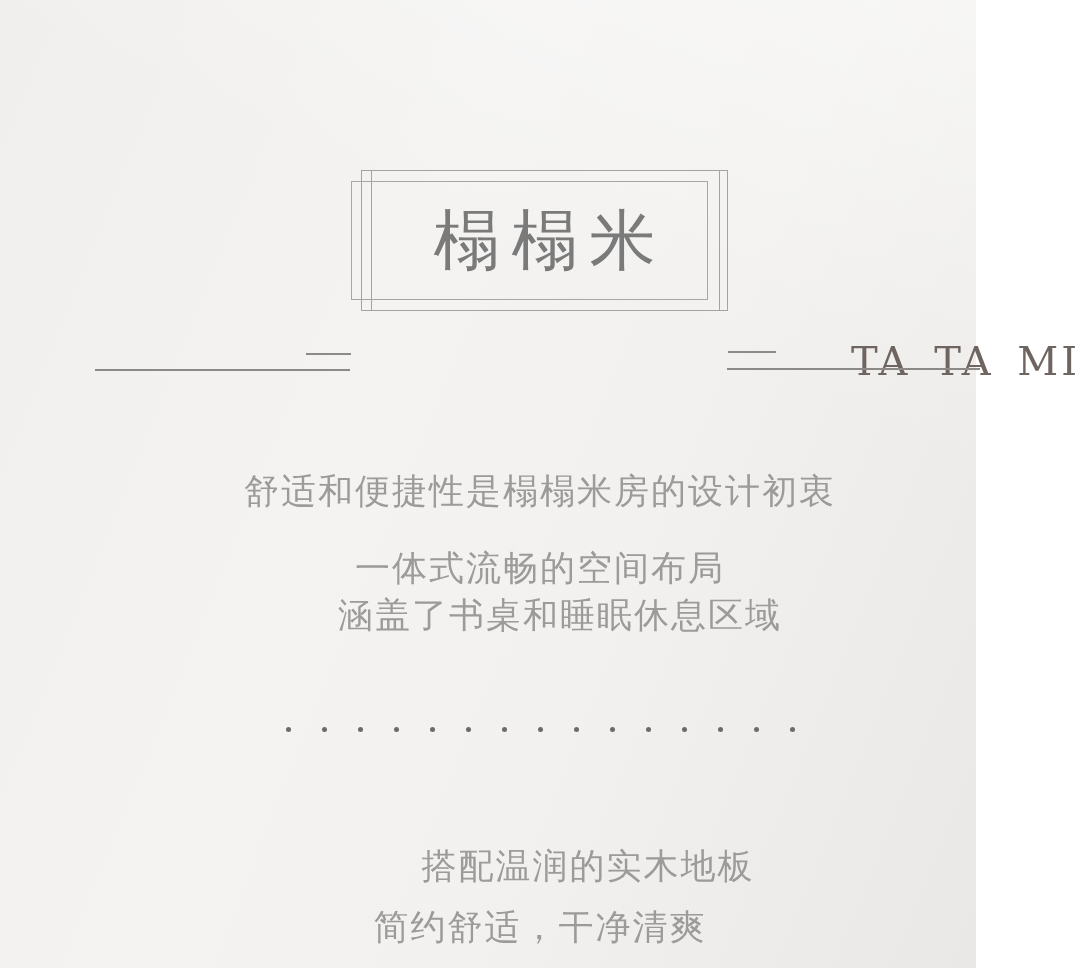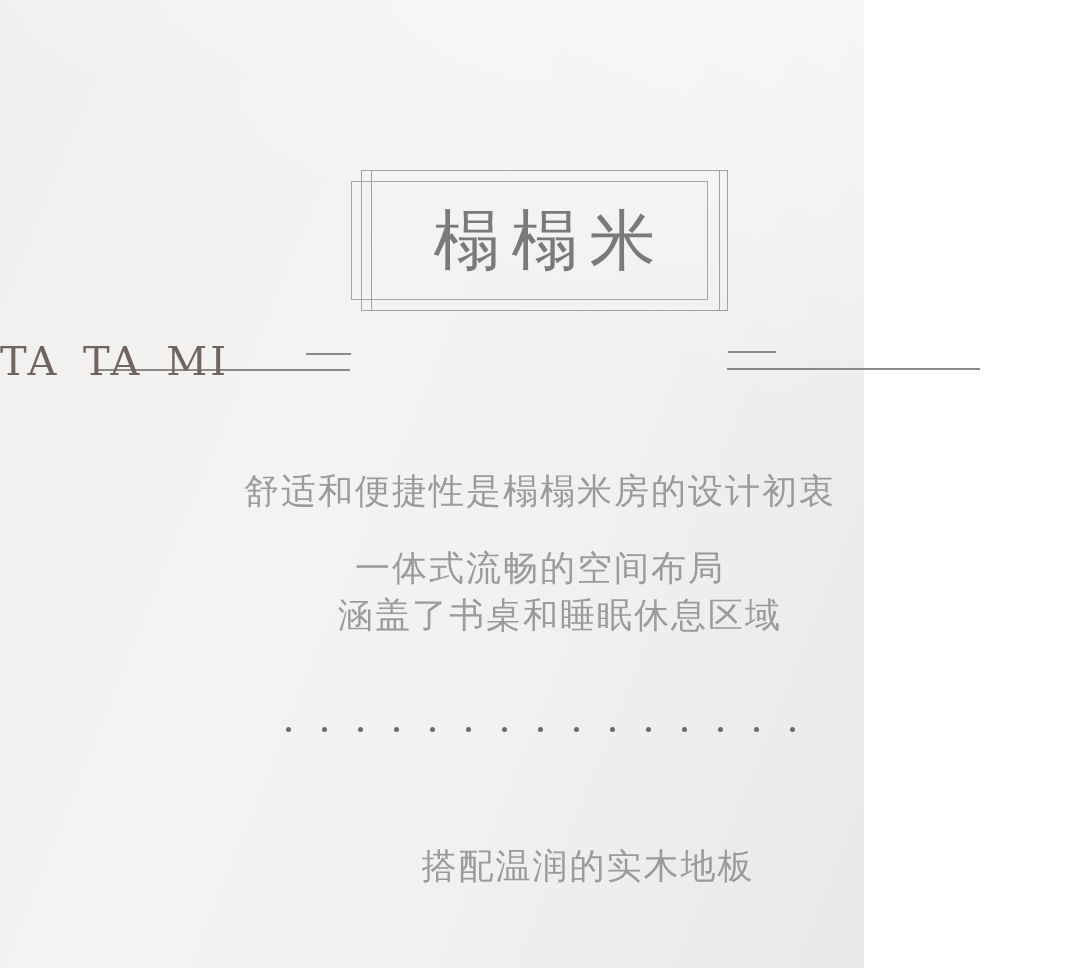--- a/index.html
+++ b/index.html
@@ -1,21 +1,21 @@
 <!DOCTYPE html>
 <html><head>
 <meta charset="utf-8">
 <style>
   * { margin: 0; padding: 0; box-sizing: border-box; }
   html, body { width: 1080px; height: 968px; overflow: hidden; }
   body { font-family: "DejaVu Serif", "Liberation Serif", serif; }
 
   .page {
     position: relative;
-    width: 864px;
+    width: 976px;
     height: 968px;
     background:
       linear-gradient(205deg, rgba(255,255,255,0.45) 0%, rgba(255,255,255,0) 34%),
       linear-gradient(112deg, #f0efed 0%, #f4f3f2 38%, #f2f1ef 62%, #e9e8e6 100%);
     text-decoration: underline;
   }
 
   
   .frame-outer {
     position: absolute;
@@ -50,21 +50,21 @@
     letter-spacing: 12px;
     text-indent: 12px;
     white-space: nowrap;
   }
 
   
   .subtitle {
     position: absolute;
     left: 0; top: 338px;
     width: 1080px;
-    text-align: left;
+    text-align: right;
     font-size: 40px;
     color: #6e6560;
     letter-spacing: 3px;
     word-spacing: 8px;
     white-space: nowrap;
   }
   .rule { position: absolute; background: #8c8a89; height: 2px; }
   .rule-left-long   { left: 95px;  top: 369px; width: 255px; }
   .rule-left-short  { left: 306px; top: 353px; width: 45px;  }
   .rule-right-short { left: 728px; top: 351px; width: 48px;  }
@@ -139,14 +139,15 @@
       <span class="dot"></span>
       <span class="dot"></span>
       <span class="dot"></span>
       <span class="dot"></span>
       <span class="dot"></span>
       <span class="dot"></span>
       <span class="dot"></span>
     </div>
 
   <div class="body-line l6">搭配温润的实木地板</div>
+  <div class="body-line l7">简约舒适，干净清爽</div>
 
 </div>
 
 </body></html>

